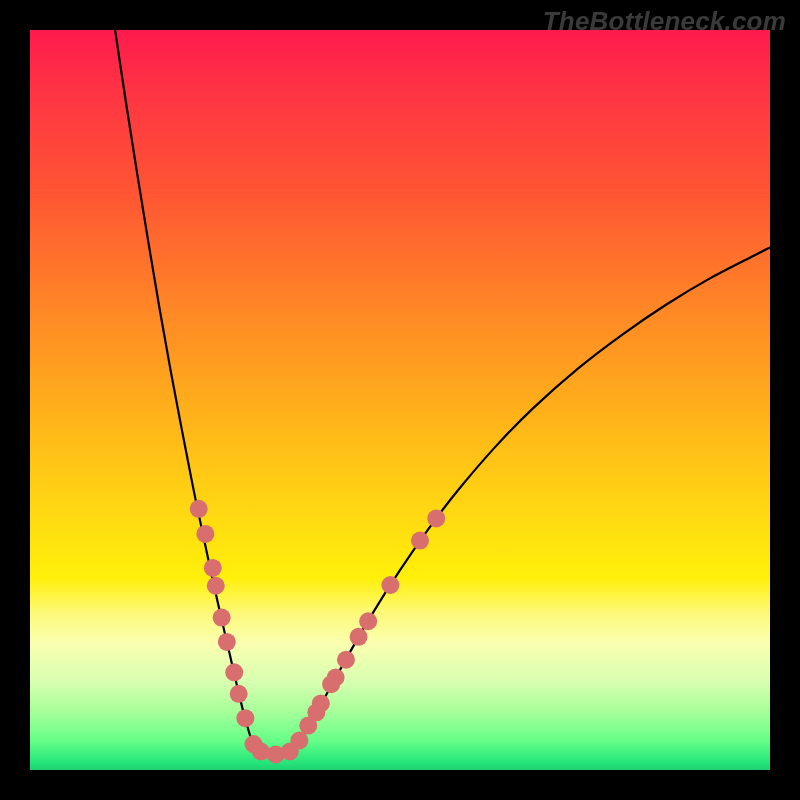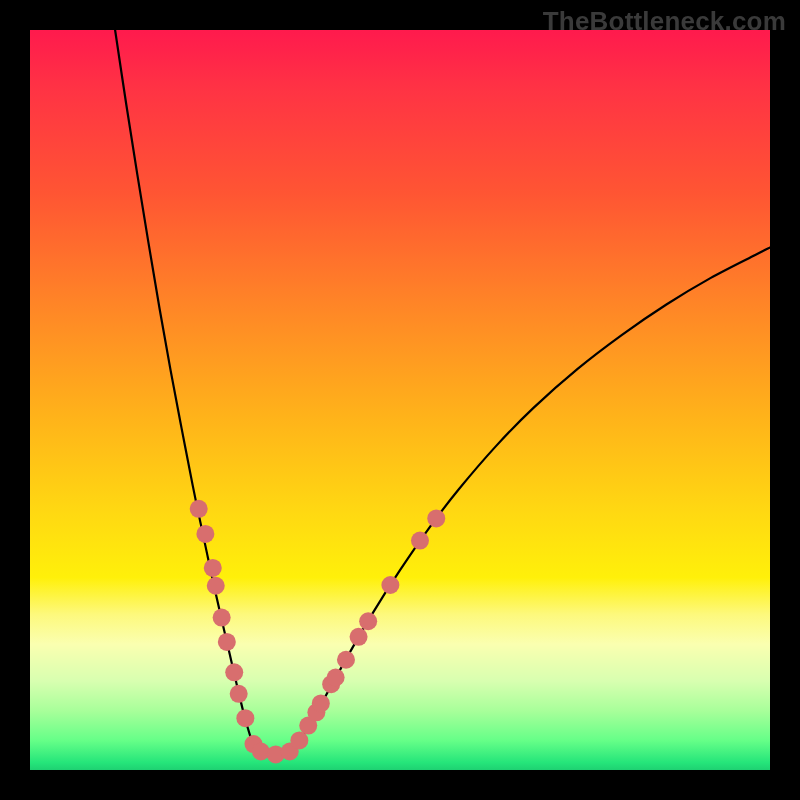--- a/index.html
+++ b/index.html
@@ -9,20 +9,21 @@
     height: 800px;
     background: #000;
     overflow: hidden;
     font-family: Arial, Helvetica, sans-serif;
   }
   .frame {
     position: relative;
     width: 800px;
     height: 652px;
     background: #000;
+    font-style: italic;
   }
   .plot-area {
     position: absolute;
     left: 30px;
     top: 30px;
     width: 740px;
     height: 740px;
     background: linear-gradient(to bottom,
       #ff1a4d 0%,
       #ff3344 8%,

